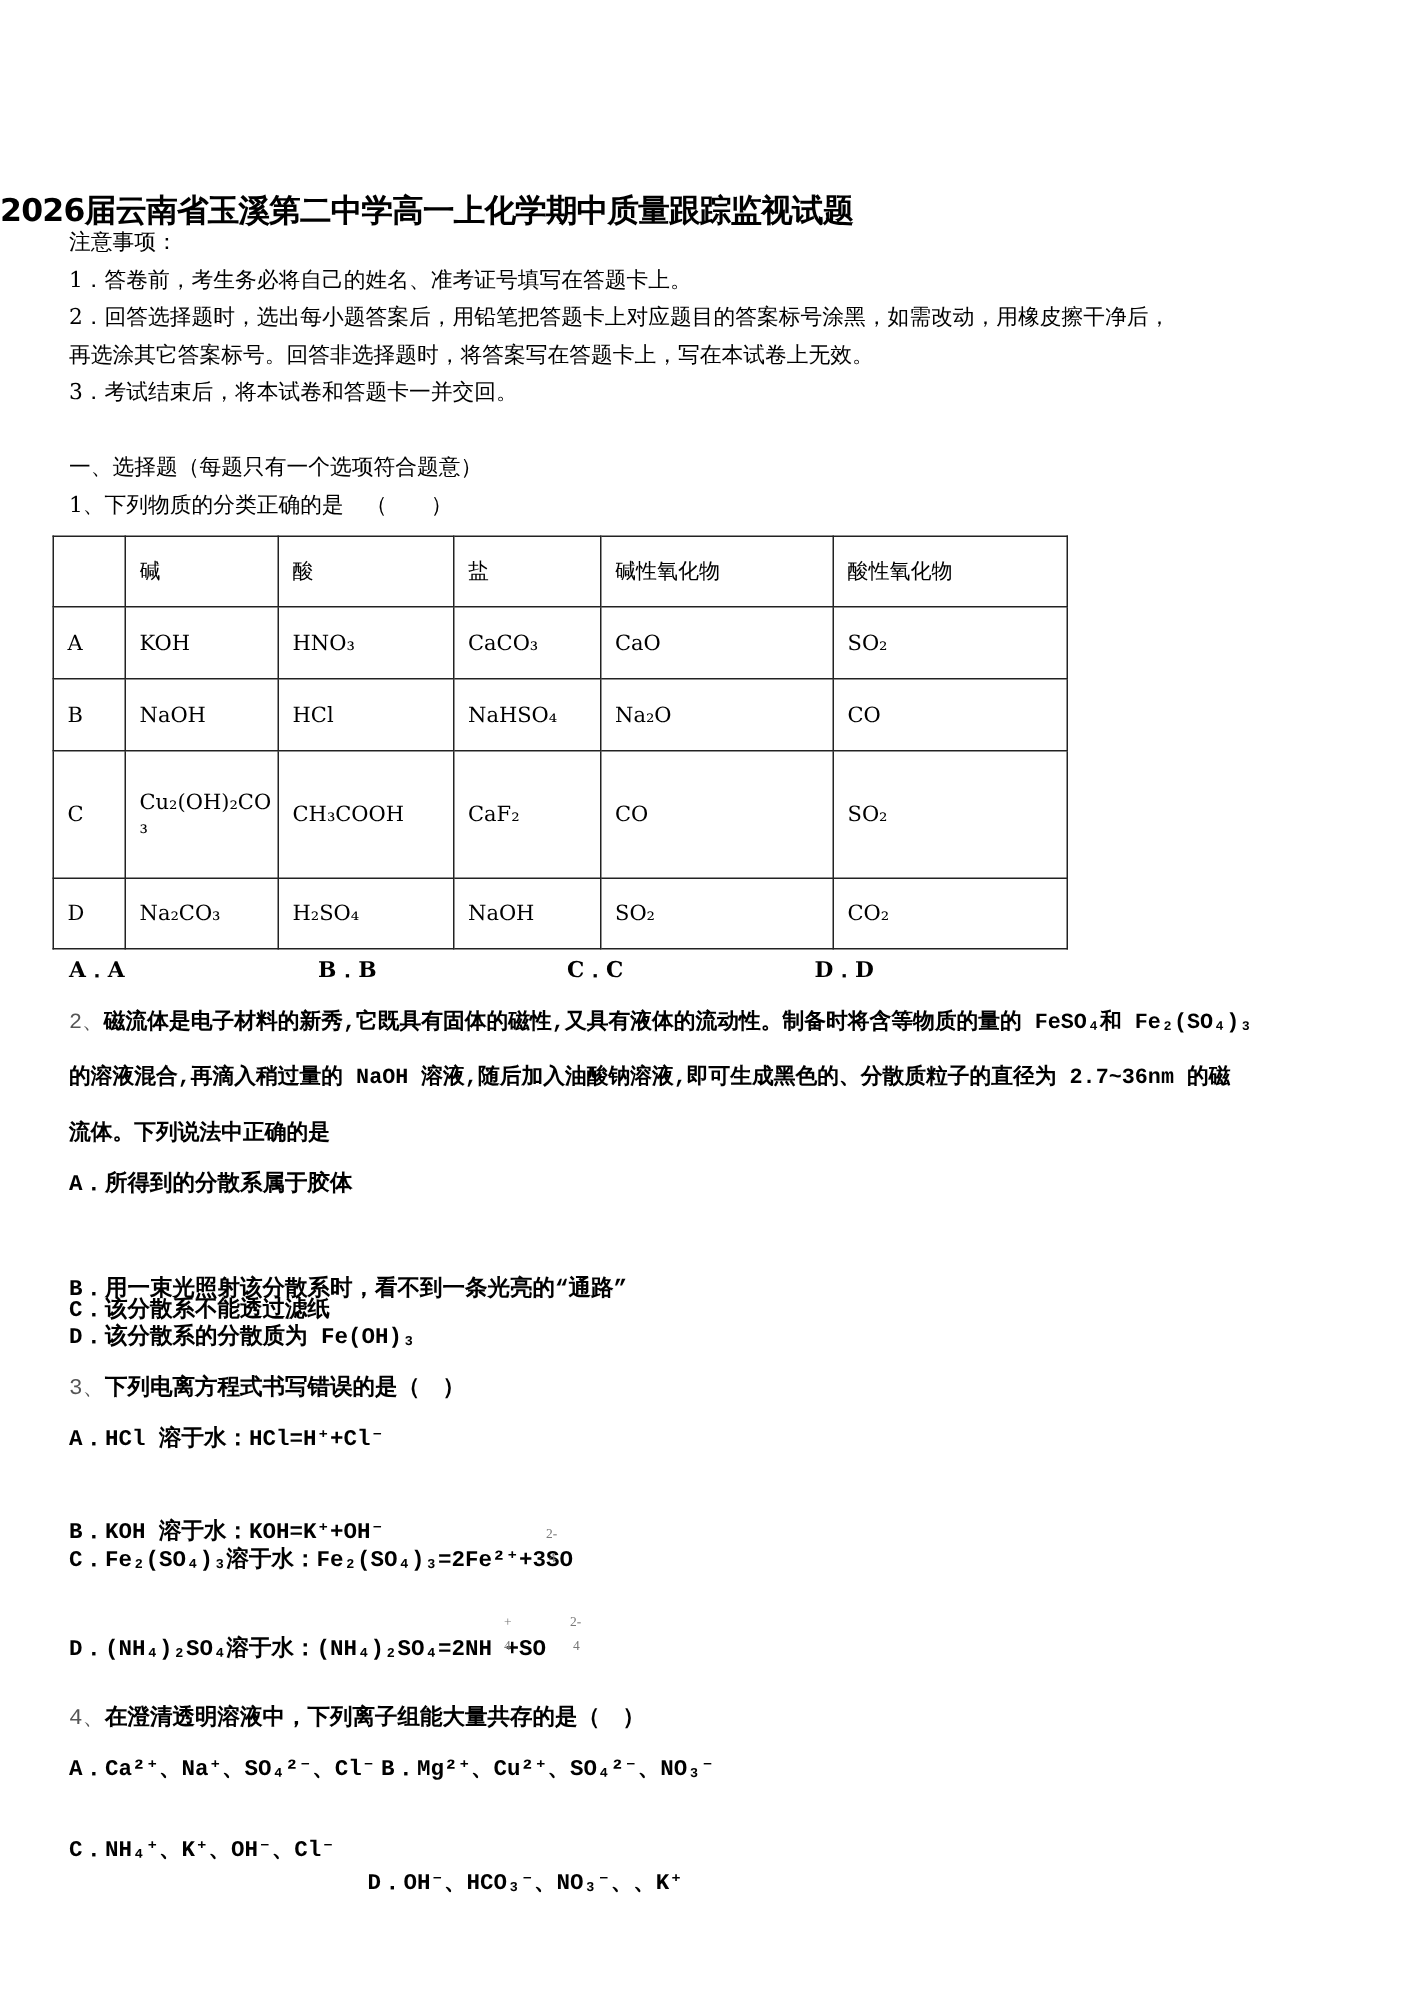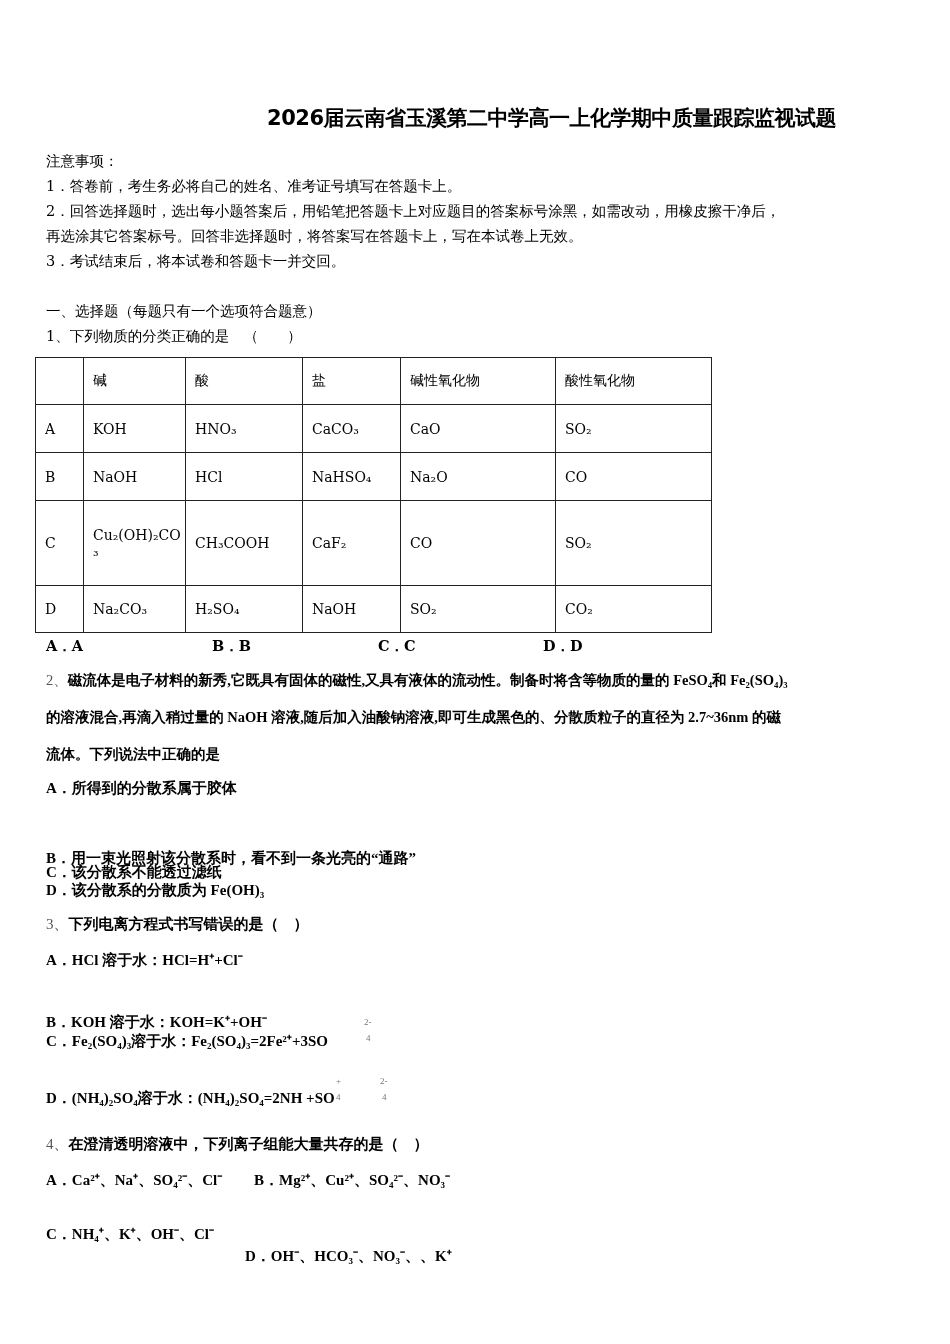--- a/index.html
+++ b/index.html
@@ -1,23 +1,23 @@
 <!DOCTYPE html>
 <html><head>
 <meta charset="utf-8">
 <style>
   html, body { margin: 0; padding: 0; background: #ffffff; }
   body { width: 950px; height: 1344px; position: relative; overflow: hidden;
          font-family: "Liberation Serif", "DejaVu Serif", serif; color: #000; }
   .abs { position: absolute; white-space: nowrap; }
-  .title { top: 104px; left: 0; width: 836px; text-align: right;
+  .title { top: 126px; left: 0; width: 836px; text-align: left;
            font-family: "DejaVu Sans", "Liberation Sans", sans-serif; font-weight: bold;
            font-size: 21px; letter-spacing: -0.5px; }
   .serif15 { font-family: "DejaVu Serif", "Liberation Serif", serif; font-size: 14.5px; }
-  .qtext { font-family: Liberation Serif, serif; font-size: 15px; font-weight: bold; }
+  .qtext { font-family: Liberation Mono, monospace; font-size: 15px; font-weight: bold; }
   table.cls { position: absolute; left: 35px; top: 357px; border-collapse: collapse;
               font-family: "DejaVu Serif", "Liberation Serif", serif; font-size: 14px; }
   table.cls td { border: 1.5px solid #222; padding: 0 0 0 9px; vertical-align: middle; }
   .small-sup { position: absolute; font-size: 9px; color: #777; font-family: "Liberation Serif", serif; }
 </style>
 </head>
 <body>
 
 <div>
 

